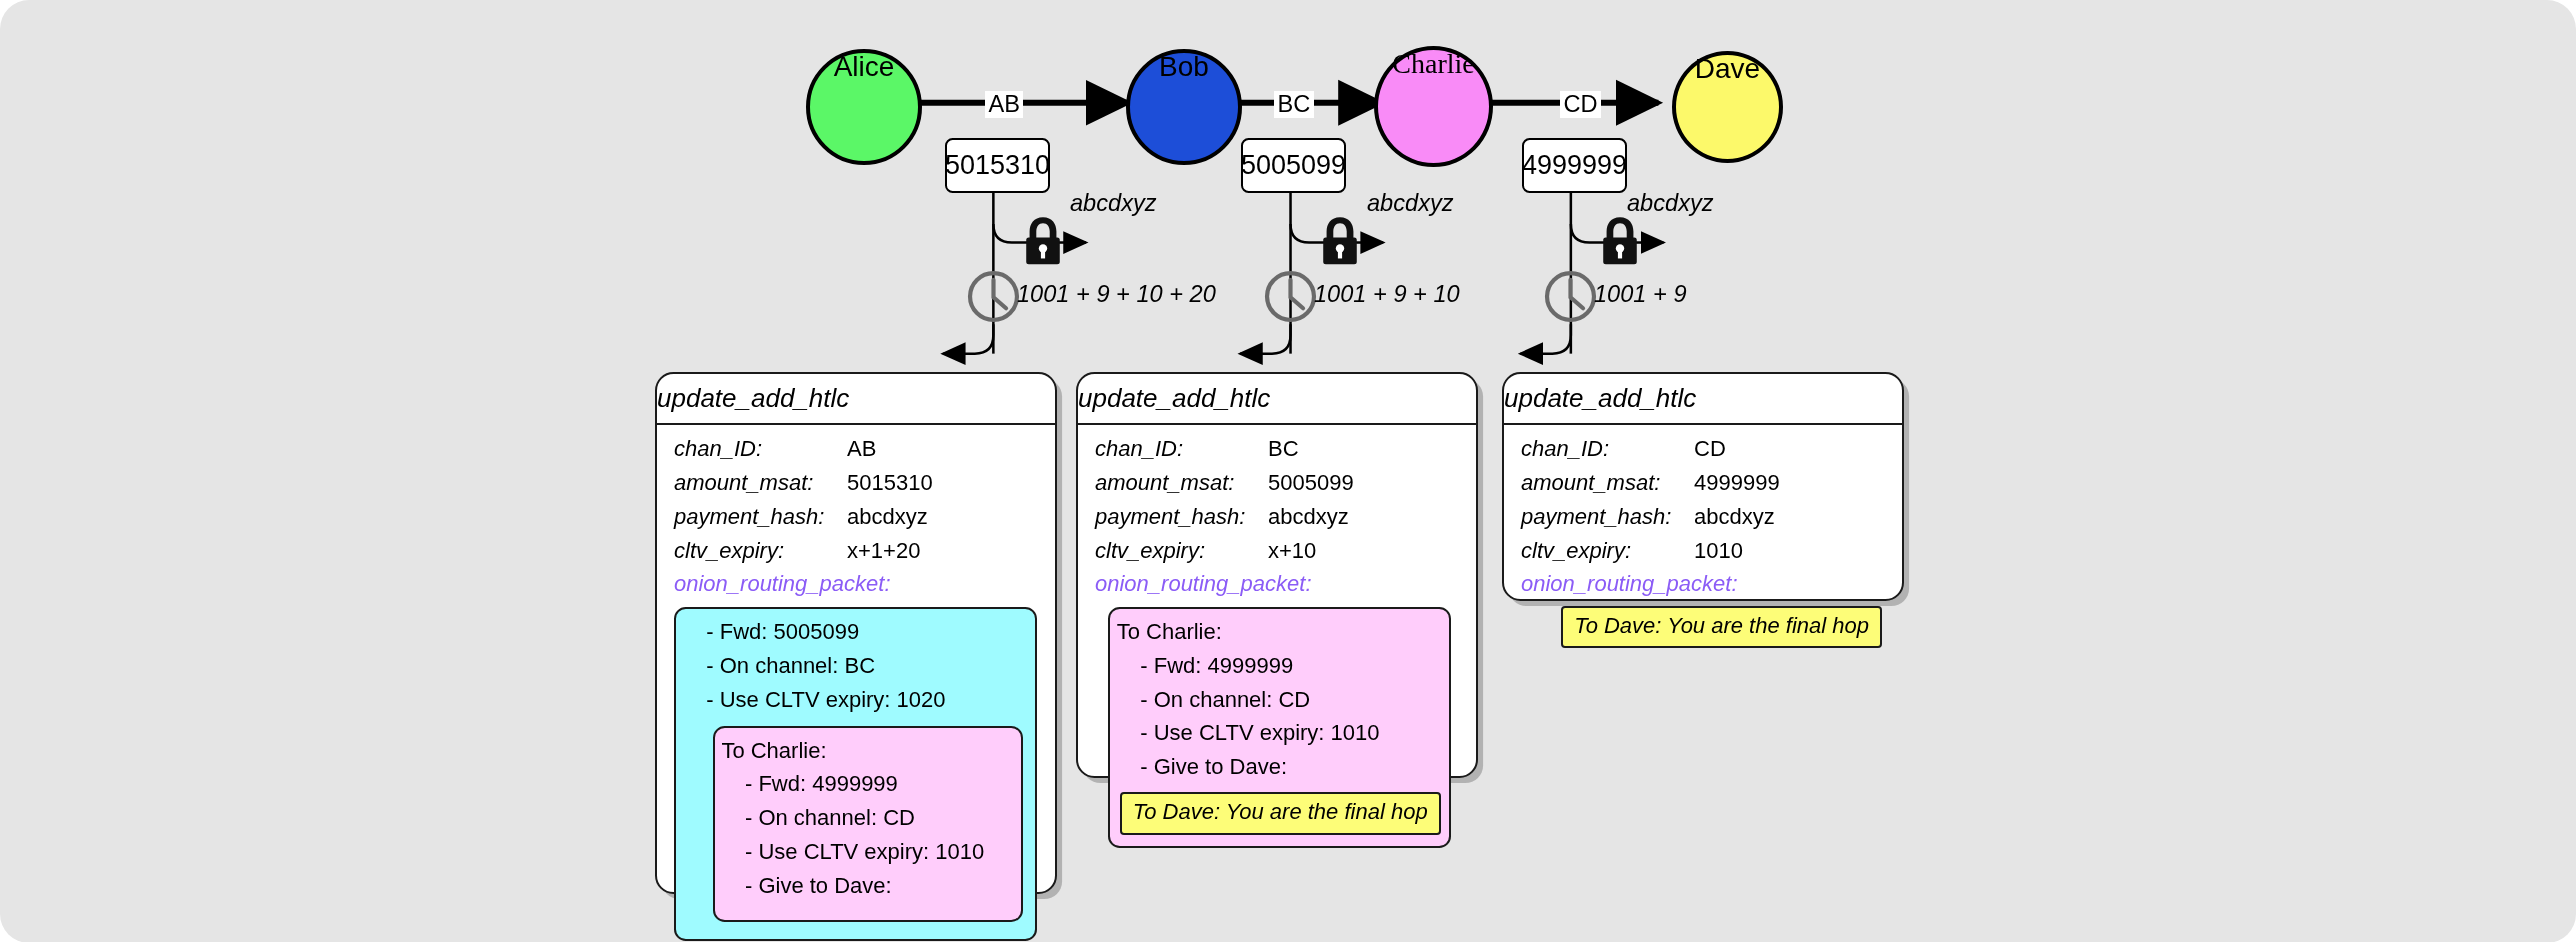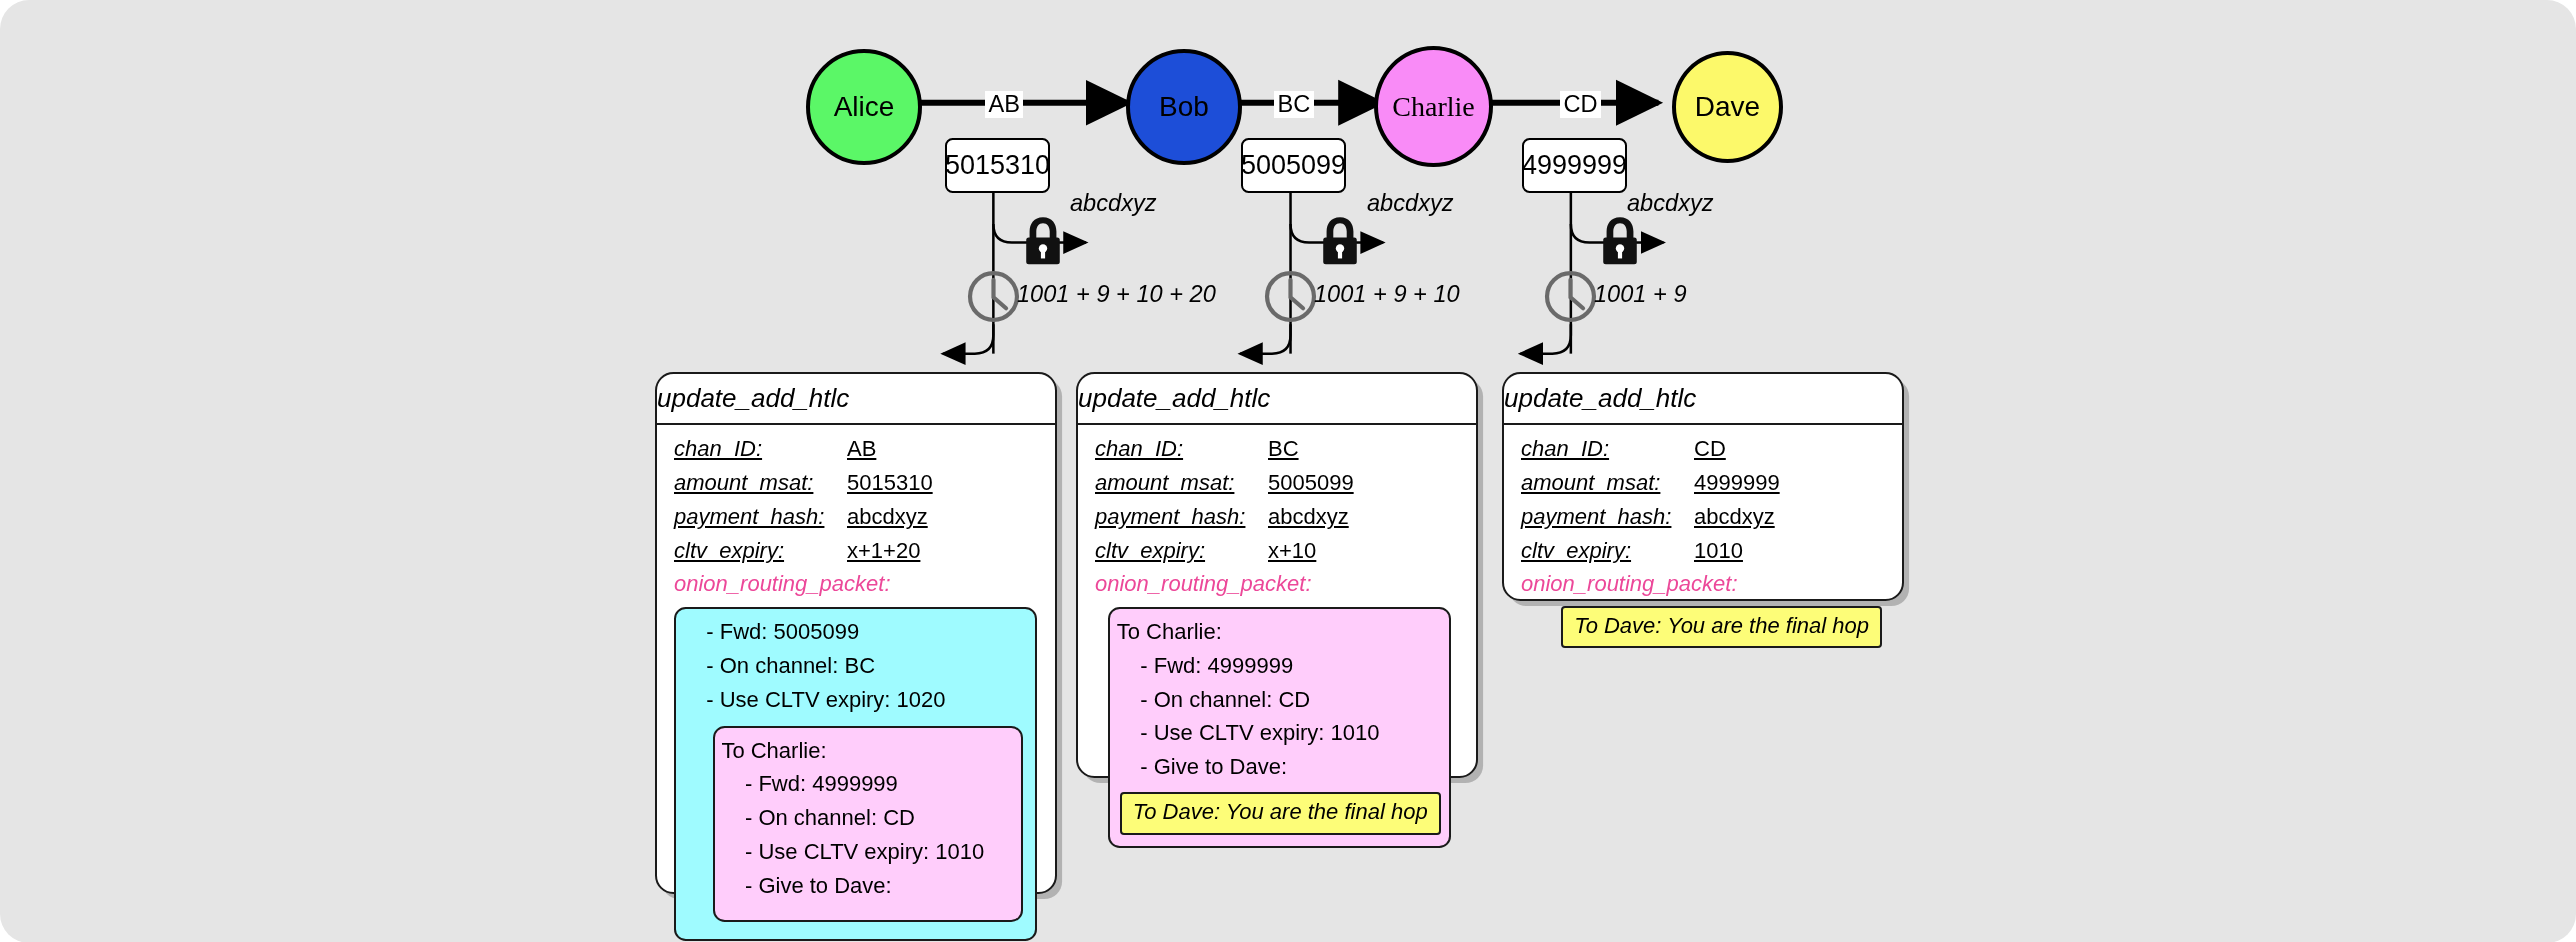--- a/index.html
+++ b/index.html
@@ -6,21 +6,21 @@
   body{width:2576px;height:943px;overflow:hidden;font-family:"Liberation Sans",sans-serif;}
   #canvas{
     position:absolute;left:0;top:0;width:2576px;height:943px;
     background:#e5e5e5;border-radius:29px;overflow:hidden;
   }
   .abs{position:absolute;}
 
   
   .node{
     position:absolute;border:4.2px solid #000;border-radius:50%;
-    display:flex;align-items:center;justify-content:center;
+    display:flex;align-items:flex-start;justify-content:center;
     font-size:28px;color:#000;line-height:1;
   }
 
   
   .edge-label{
     position:absolute;background:#ffffff;color:#000;font-size:23.6px;
     line-height:1;padding:1.7px 3.4px;white-space:nowrap;
   }
 
   
@@ -43,25 +43,25 @@
     box-sizing:border-box;
   }
   .card-title{
     font-style:italic;font-size:26px;color:#000;
     padding:11px 0 11.8px 0;line-height:1;
     border-bottom:2.1px solid #1a1a1a;
   }
   .card-body{padding:13.5px 0 0 0;}
   .field-row{
     display:flex;font-size:22px;line-height:1.0;
-    padding:0 0 11.8px 17px;color:#000;text-decoration:underline;
+    padding:0 0 11.8px 17px;color:#000;
   }
   .field-key{font-style:italic;width:173px;flex:0 0 173px;white-space:nowrap;}
   .field-val{white-space:nowrap;}
-  .field-key-wide{font-style:italic;white-space:nowrap;padding:0 0 8.4px 17px;font-size:22px;line-height:1;color:#ec4899;}
+  .field-key-wide{font-style:italic;white-space:nowrap;padding:0 0 8.4px 17px;font-size:22px;line-height:1;color:#8b5cf6;}
 
   
   .onion{
     border:2.1px solid #1a1a1a;border-radius:11.8px;box-sizing:border-box;
     font-size:22px;color:#000;line-height:1.0;
   }
   .onion-cyan{background:#9ffbff;}
   .onion-pink{background:#ffcdfb;}
   .onion-line{padding:0 0 11.8px 0;white-space:nowrap;}
   .onion-pad{padding:11.8px 0 5px 5px;}

